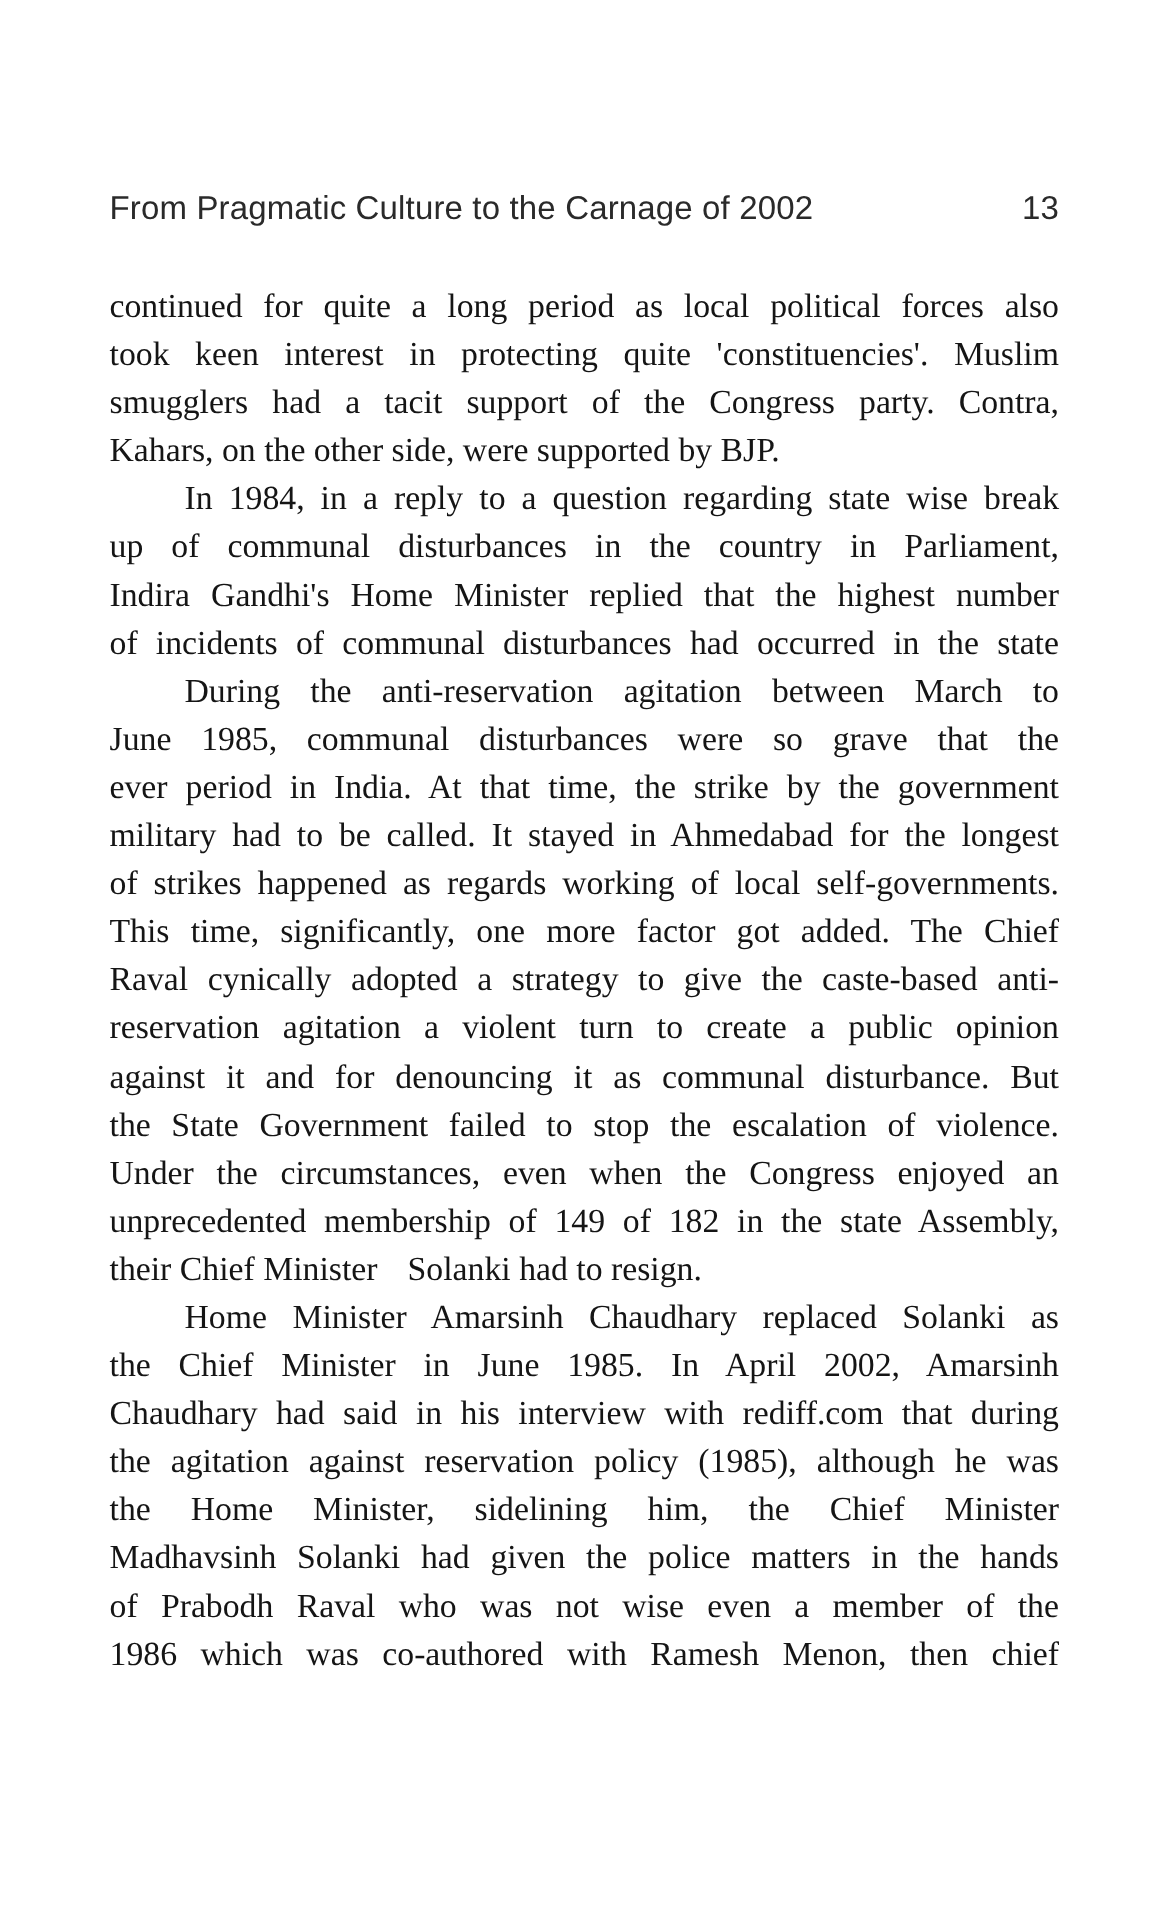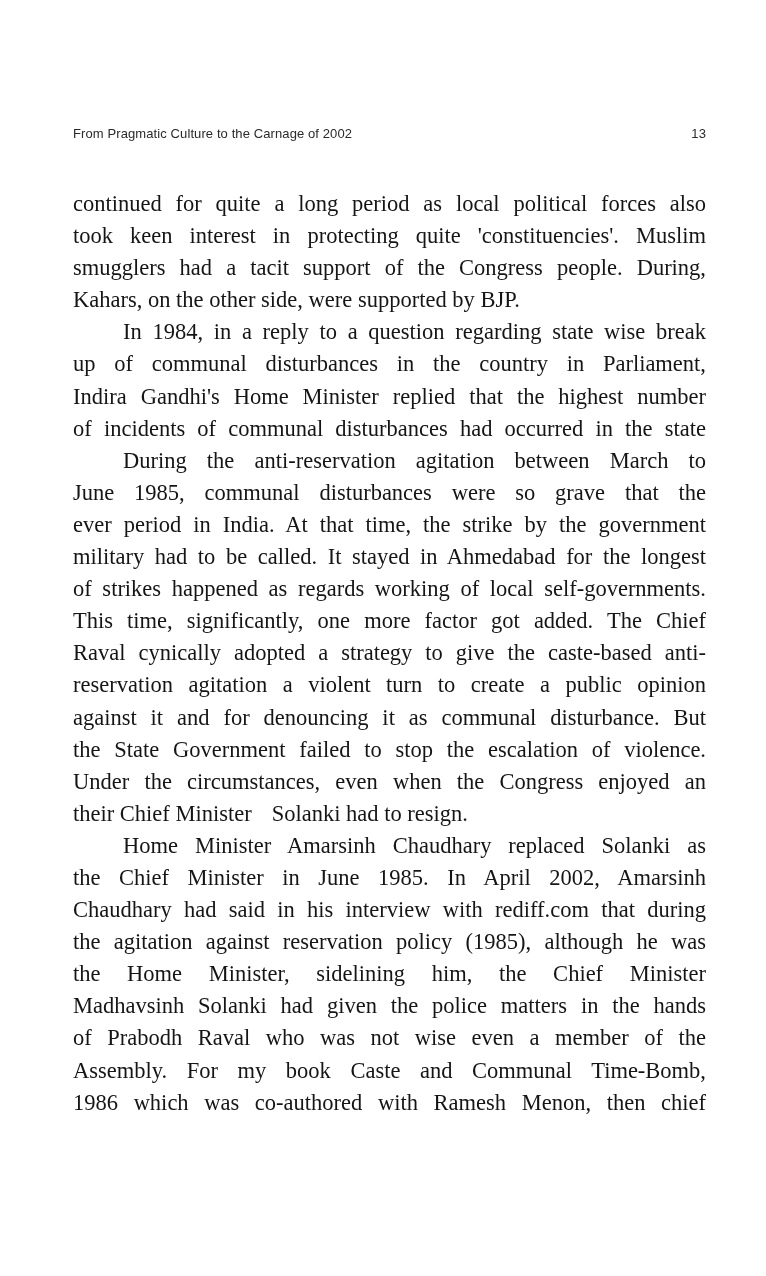--- a/index.html
+++ b/index.html
@@ -20,21 +20,21 @@
       top: 0;
       width: 633px;
     }
     .running-header {
       position: absolute;
       top: 126px;
       left: 0;
       width: 633px;
       height: 24px;
       font-family: "Liberation Sans", "DejaVu Sans", sans-serif;
-      font-size: 13px;
+      font-size: 22px;
       color: #2a2a2a;
       letter-spacing: 0.1px;
     }
     .running-header .title {
       position: absolute;
       left: 0;
       top: 0;
     }
     .running-header .page-number {
       position: absolute;
@@ -81,21 +81,21 @@
   <div class="running-header">
     <span class="title">From Pragmatic Culture to the Carnage of 2002</span>
     <span class="page-number">13</span>
   </div>
 
   <div class="body-text">
 
     <p class="paragraph">
       <span class="line">continued for quite a long period as local political forces also</span>
       <span class="line">took keen interest in protecting quite 'constituencies'. Muslim</span>
-      <span class="line">smugglers had a tacit support of the Congress people. During,</span>
+      <span class="line">smugglers had a tacit support of the Congress party. Contra,</span>
       <span class="line last">Kahars, on the other side, were supported by BJP.</span>
     </p>
 
     <p class="paragraph">
       <span class="line indent">In 1984, in a reply to a question regarding state wise break</span>
       <span class="line">up of communal disturbances in the country in Parliament,</span>
       <span class="line">Indira Gandhi's Home Minister replied that the highest number</span>
       <span class="line">of incidents of communal disturbances had occurred in the state</span>
     </p>
 
@@ -104,29 +104,29 @@
       <span class="line">June 1985, communal disturbances were so grave that the</span>
       <span class="line">ever period in India. At that time, the strike by the government</span>
       <span class="line">military had to be called. It stayed in Ahmedabad for the longest</span>
       <span class="line">of strikes happened as regards working of local self-governments.</span>
       <span class="line">This time, significantly, one more factor got added. The Chief</span>
       <span class="line">Raval cynically adopted a strategy to give the caste-based anti-</span>
       <span class="line">reservation agitation a violent turn to create a public opinion</span>
       <span class="line">against it and for denouncing it as communal disturbance. But</span>
       <span class="line">the State Government failed to stop the escalation of violence.</span>
       <span class="line">Under the circumstances, even when the Congress enjoyed an</span>
+      <span class="line">unprecedented membership of 149 of 182 in the state Assembly,</span>
       <span class="line last"><span>their Chief Minister</span><span class="gap"></span><span>Solanki had to resign.</span></span>
     </p>
 
     <p class="paragraph">
       <span class="line indent">Home Minister Amarsinh Chaudhary replaced Solanki as</span>
       <span class="line">the Chief Minister in June 1985. In April 2002, Amarsinh</span>
       <span class="line">Chaudhary had said in his interview with rediff.com that during</span>
       <span class="line">the agitation against reservation policy (1985), although he was</span>
       <span class="line">the Home Minister, sidelining him, the Chief Minister</span>
       <span class="line">Madhavsinh Solanki had given the police matters in the hands</span>
       <span class="line">of Prabodh Raval who was not wise even a member of the</span>
-      <span class="line">Assembly. For my book Caste and Communal Time-Bomb,</span>
       <span class="line">1986 which was co-authored with Ramesh Menon, then chief</span>
     </p>
 
   </div>
 </div>
 
 </body></html>

